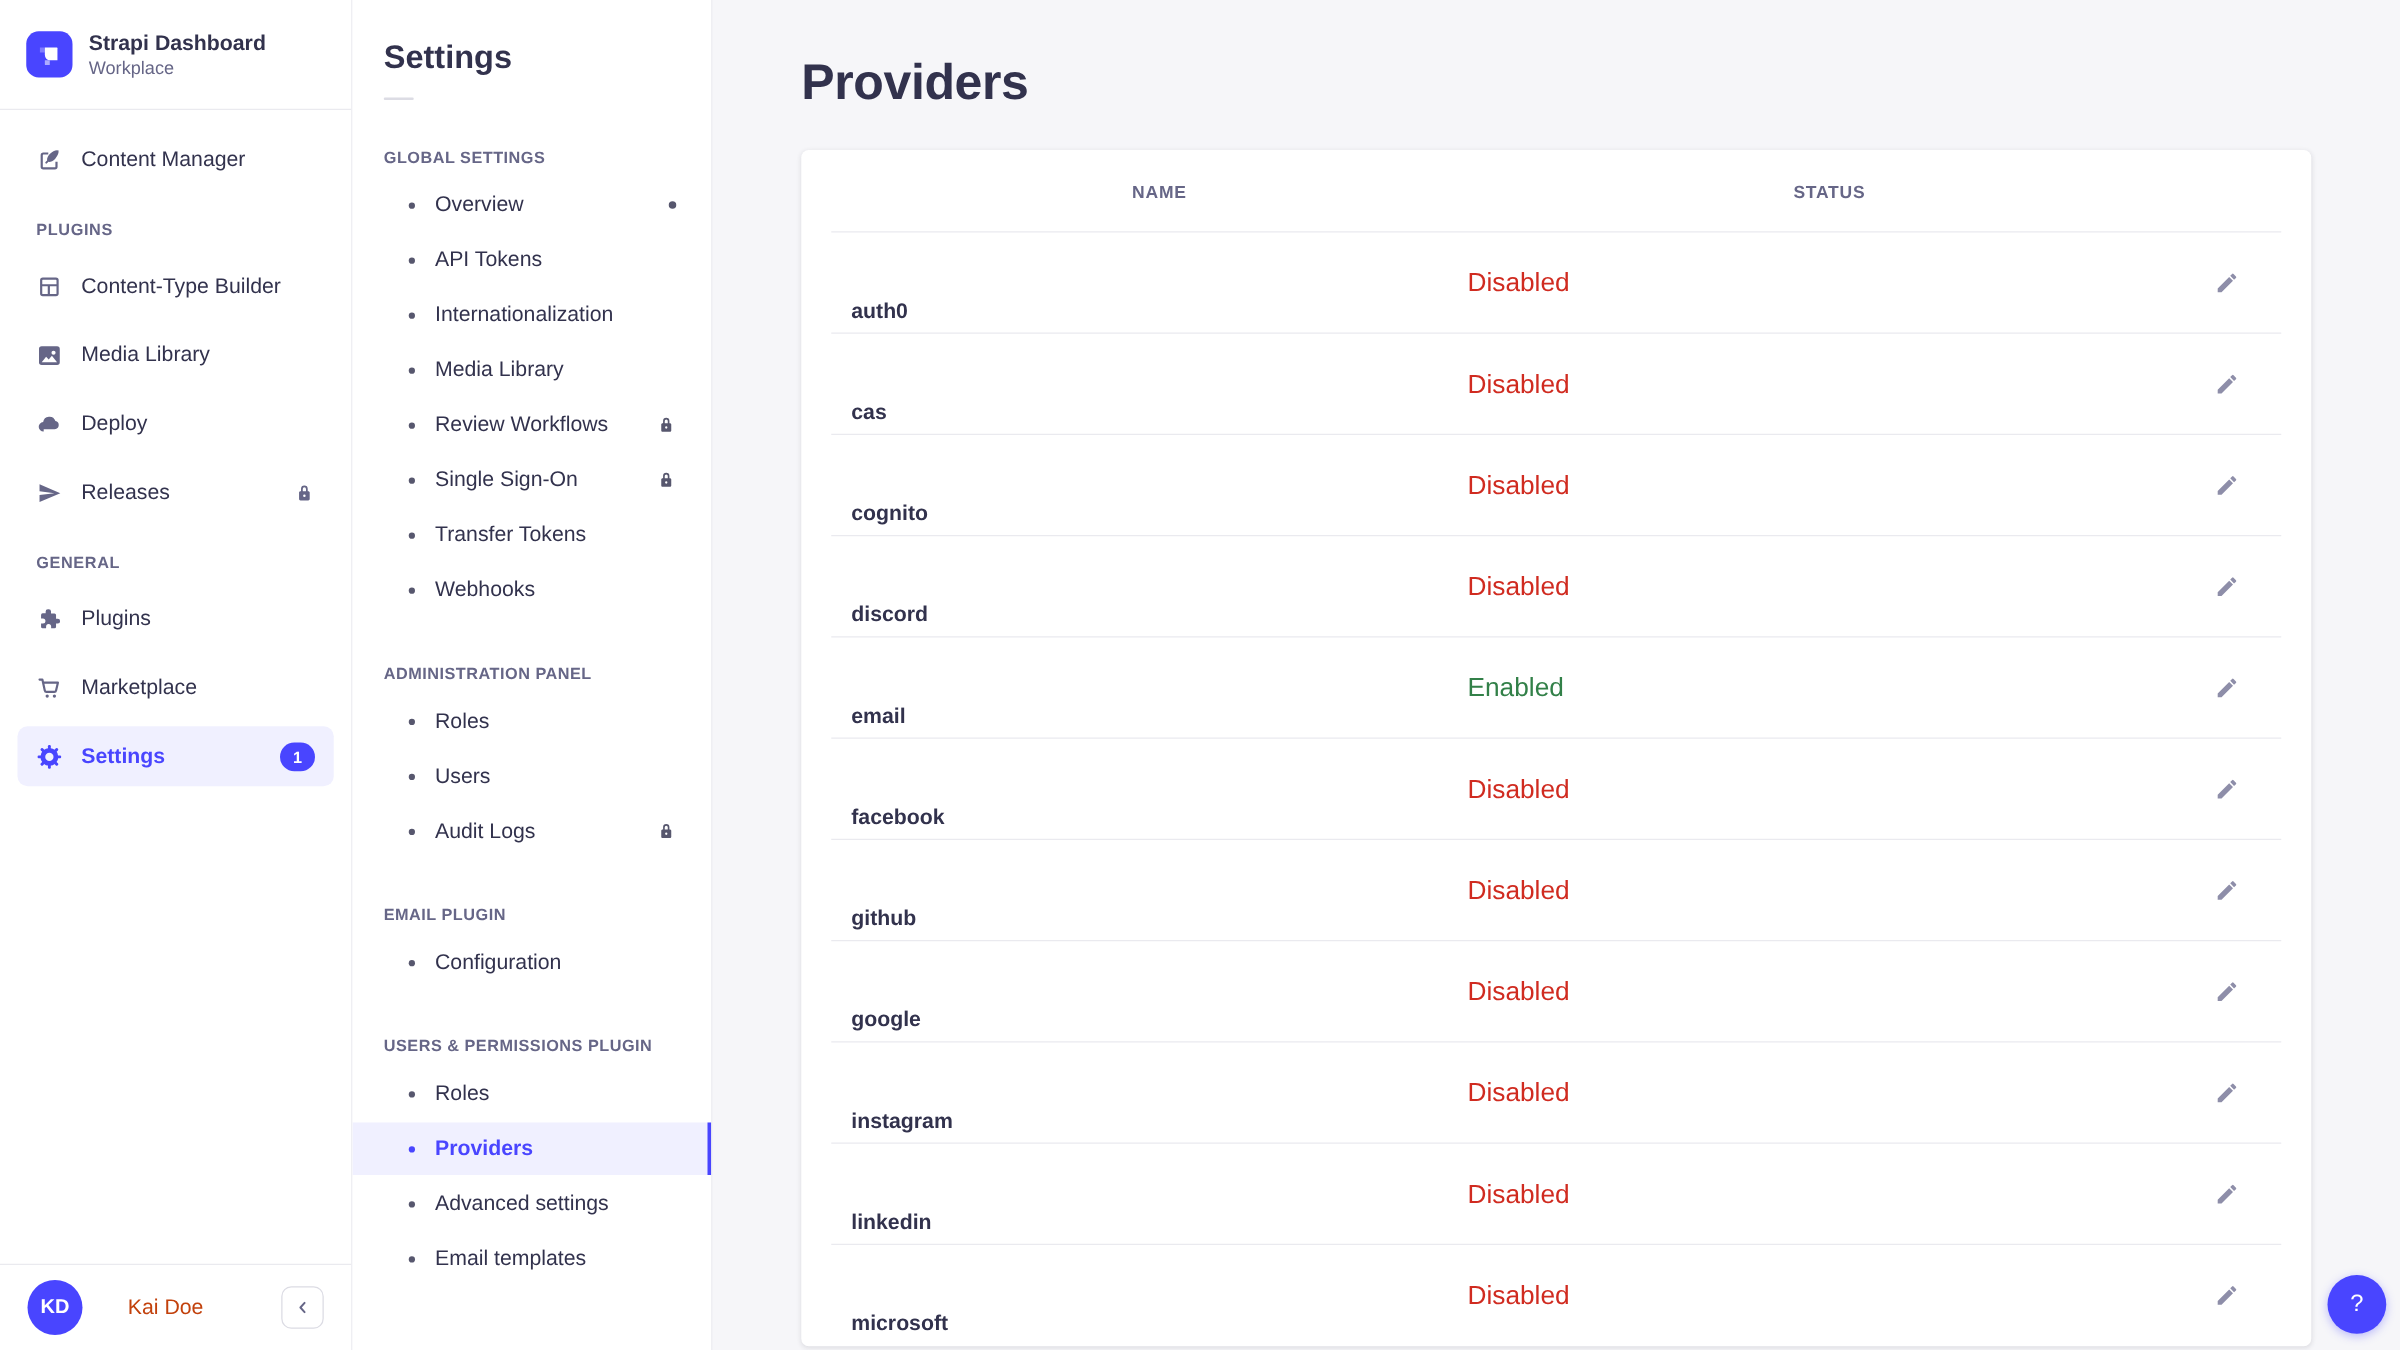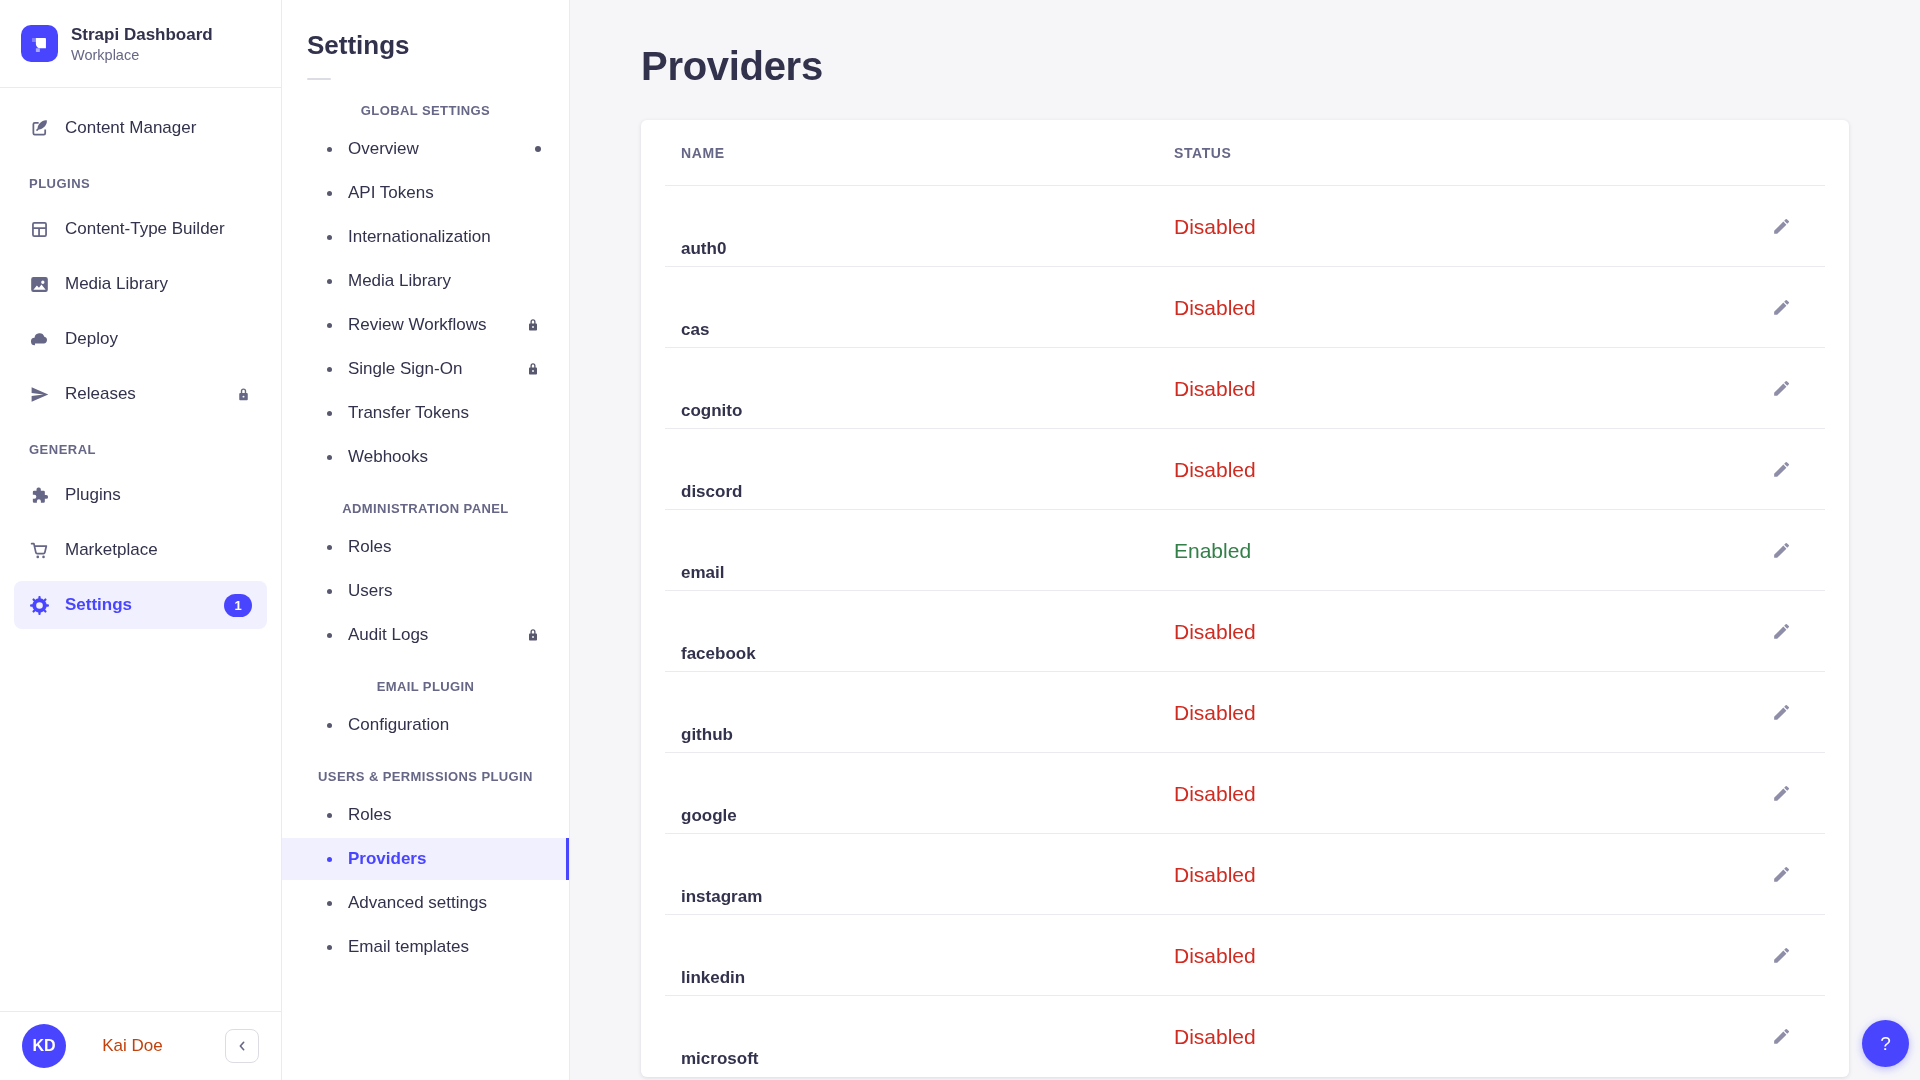--- a/index.html
+++ b/index.html
@@ -74,21 +74,21 @@
   .collapse-btn svg { width: 16px; height: 16px; }
 
   
   .subnav {
     width: 288px; min-width: 288px; height: 100%;
     background: #fff; border-right: 1px solid var(--border);
     padding-top: 30px; overflow: hidden;
   }
   .subnav-title { font-size: 26px; font-weight: 700; color: #32324d; margin-left: 25px; }
   .subnav-title-divider { width: 24px; height: 2px; background: #dcdce4; margin: 17px 0 0 25px; border-radius: 2px; }
-  .subnav-section { margin-top: 23px; text-align: center; }
+  .subnav-section { margin-top: 38px; }
   .subnav-section-label {
     margin: 0 25px 10px; font-size: 13px; font-weight: 700;
     color: var(--muted); letter-spacing: 0.4px;
   }
   .sub-item {
     height: 42px; margin: 2px 0; display: flex; align-items: center;
     padding: 0 28px 0 45px; font-size: 17px; color: #32324d; cursor: pointer;
   }
   .sub-bullet { width: 5px; height: 5px; border-radius: 50%; background: #57576e; margin-right: 16px; flex: none; }
   .sub-item.active { background: var(--accent-bg); border-right: 3px solid var(--accent); color: var(--accent); font-weight: 700; }
@@ -101,21 +101,21 @@
   .main { flex: 1; height: 100%; padding: 0 71px; overflow: hidden; }
   .page-title { margin-top: 44px; font-size: 40px; font-weight: 700; color: #32324d; letter-spacing: -0.3px; }
   .card {
     margin-top: 31px; background: #fff; border-radius: 6px;
     box-shadow: 0 1px 4px rgba(33,33,52,0.12);
   }
   .t-head, .t-row {
     display: grid; grid-template-columns: 493px 1fr 56px;
     align-items: center; padding: 0 40px; position: relative;
   }
-  .t-head { height: 66px; }
+  .t-head { height: 66px; text-align: center; }
   .t-head .t-col {
     font-size: 14px; font-weight: 700; color: var(--muted); letter-spacing: 0.6px;
   }
   .t-head::after, .t-row:not(:last-child)::after {
     content: ""; position: absolute; left: 24px; right: 24px; bottom: 0;
     height: 1px; background: var(--border);
   }
   .t-row { height: 81px; }
   .t-name { font-size: 17px; font-weight: 700; color: #32324d; margin-top: 44px; }
   .t-status { font-size: 21px; }

